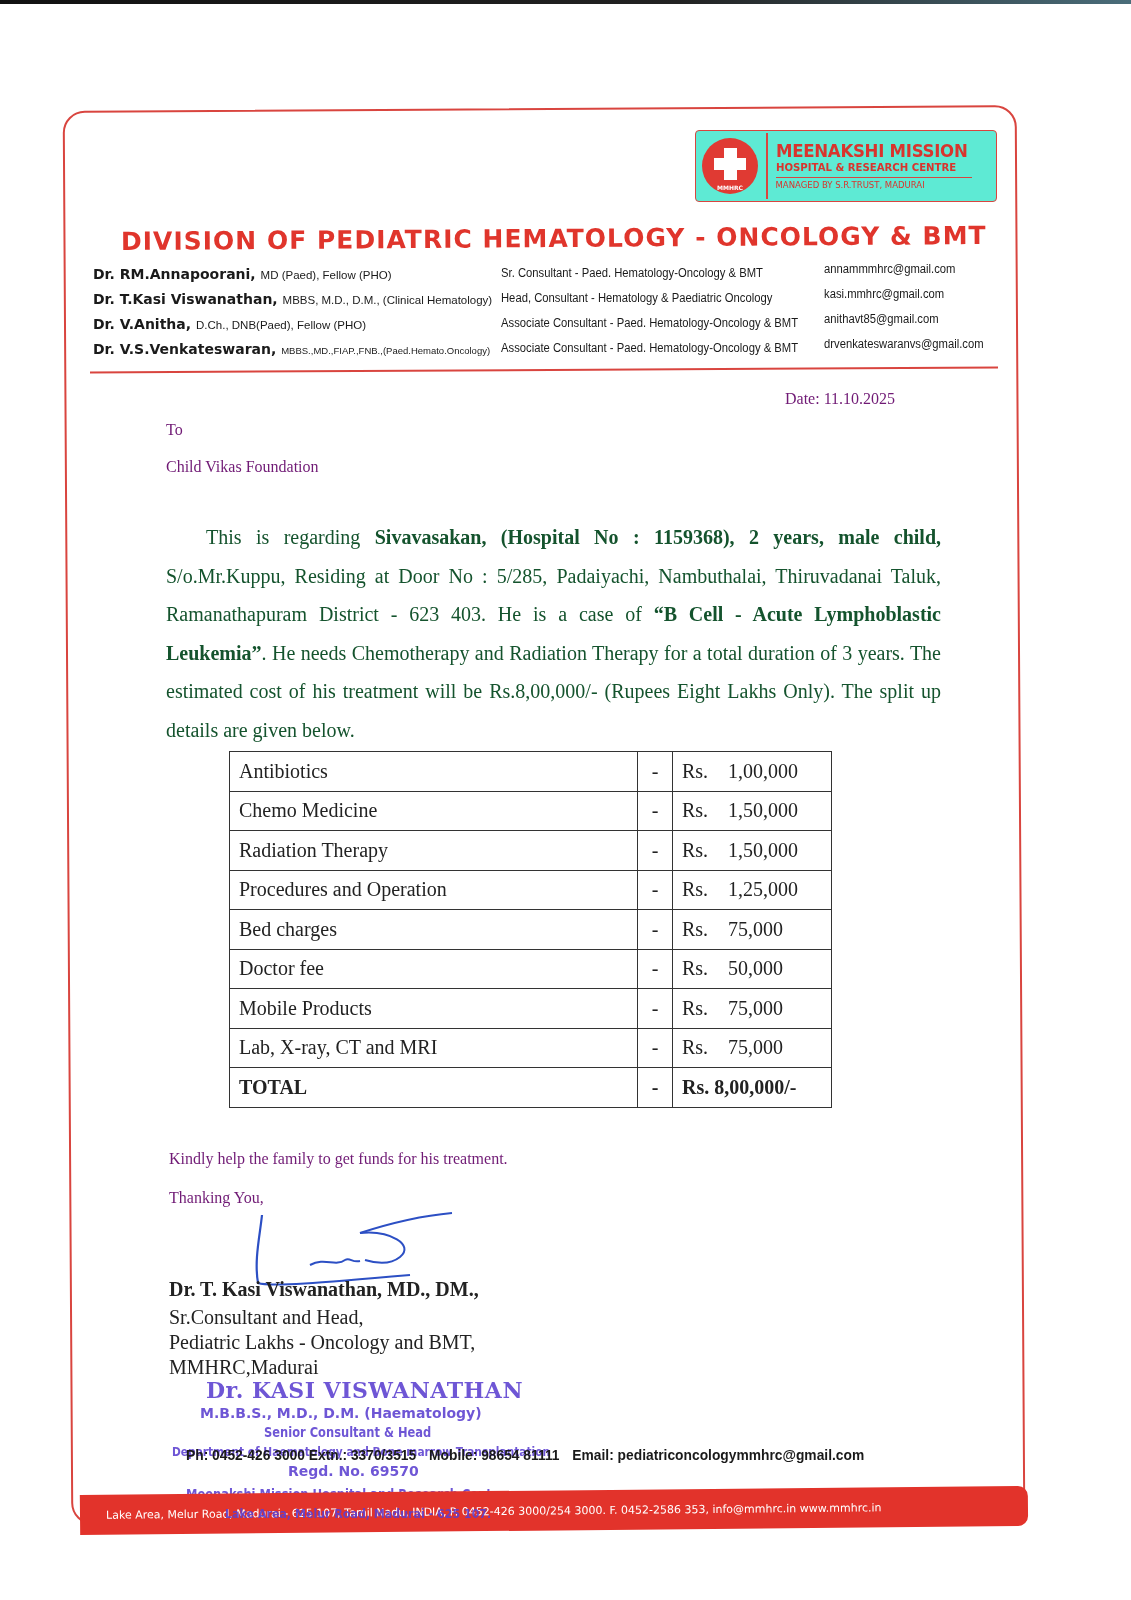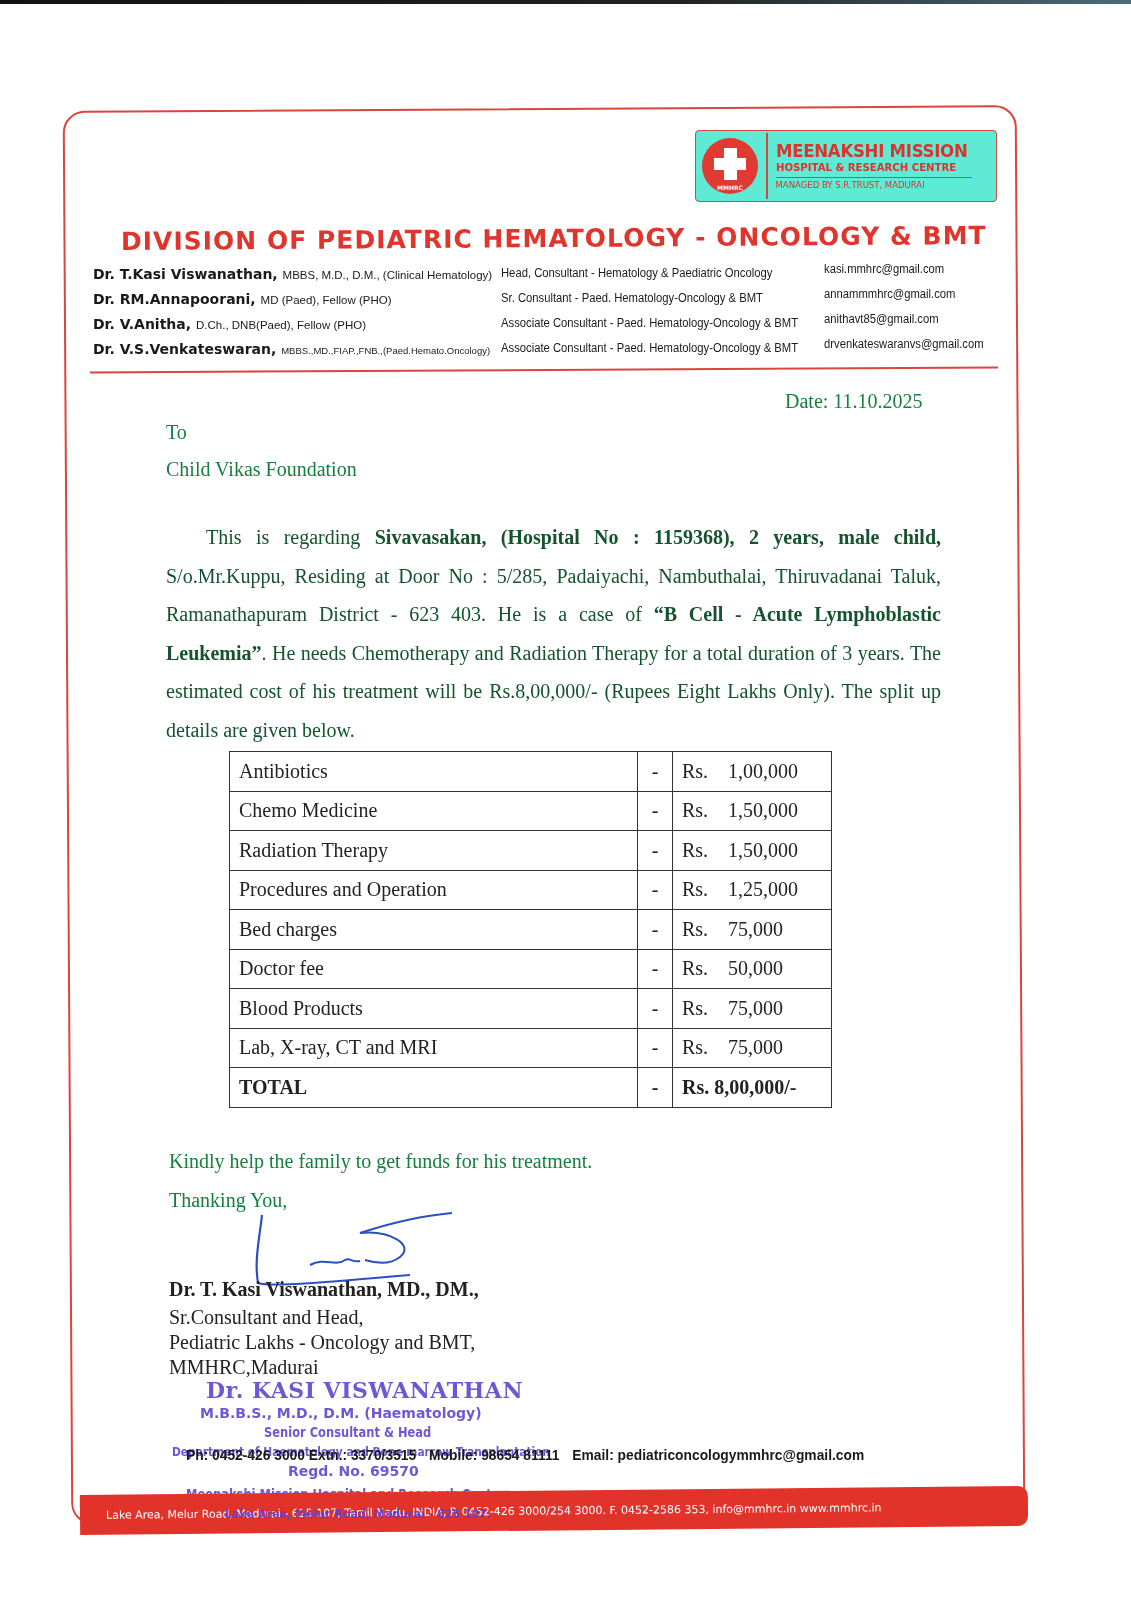--- a/index.html
+++ b/index.html
@@ -37,21 +37,21 @@
   }
   .doctors { position:absolute; left:93px; top:266px; width:910px; font-family:"Liberation Sans", sans-serif; color:#1a1a1a; }
   .doc-row { position:relative; height:25px; }
   .doc-name { position:absolute; left:0; top:0; font-family:"DejaVu Sans", sans-serif; font-weight:bold; font-size:14px; white-space:nowrap; }
   .doc-qual { font-family:"Liberation Sans", sans-serif; font-weight:normal; font-size:11.5px; }
   .doc-qual.small { font-size:9.5px; }
   .doc-role { position:absolute; left:408px; top:0; font-size:12.5px; white-space:nowrap; transform:scaleX(0.9); transform-origin:left; }
   .doc-email { position:absolute; left:731px; top:-4px; font-size:12.5px; white-space:nowrap; transform:scaleX(0.9); transform-origin:left; }
   .header-rule { position:absolute; left:90px; top:369px; width:908px; height:2px; background:#d9453f; transform:rotate(-0.3deg); }
 
-  .body-text { position:absolute; font-size:20px; color:#15803d; white-space:nowrap; }
+  .body-text { position:absolute; font-size:16px; color:#701a75; white-space:nowrap; }
   .date { left:785px; top:390px; }
   .to { left:166px; top:421px; }
   .recipient { left:166px; top:458px; }
   .para {
     position:absolute; left:166px; top:518px; width:775px; font-size:20px; line-height:38.5px; text-align:justify; color:#14532d;
   }
   .para .indent { display:inline-block; width:40px; }
   .para b { font-weight:bold; }
 
   table.costs {
@@ -106,30 +106,30 @@
     <div class="logo-sub">HOSPITAL &amp; RESEARCH CENTRE</div>
     <div class="logo-line"></div>
     <div class="logo-managed">MANAGED BY S.R.TRUST, MADURAI</div>
   </div>
 </div>
 
 <div class="division-title">DIVISION OF PEDIATRIC HEMATOLOGY - ONCOLOGY &amp; BMT</div>
 
 <div class="doctors">
   <div class="doc-row">
+    <div class="doc-name"><span>Dr. RM.Annapoorani,</span> <span class="doc-qual">MD (Paed), Fellow (PHO)</span></div>
+    <div class="doc-role">Sr. Consultant - Paed. Hematology-Oncology &amp; BMT</div>
+    <div class="doc-email">annammmhrc@gmail.com</div>
+  </div>
+  <div class="doc-row">
     <div class="doc-name"><span>Dr. T.Kasi Viswanathan,</span> <span class="doc-qual">MBBS, M.D., D.M., (Clinical Hematology)</span></div>
     <div class="doc-role">Head, Consultant - Hematology &amp; Paediatric Oncology</div>
     <div class="doc-email">kasi.mmhrc@gmail.com</div>
   </div>
   <div class="doc-row">
-    <div class="doc-name"><span>Dr. RM.Annapoorani,</span> <span class="doc-qual">MD (Paed), Fellow (PHO)</span></div>
-    <div class="doc-role">Sr. Consultant - Paed. Hematology-Oncology &amp; BMT</div>
-    <div class="doc-email">annammmhrc@gmail.com</div>
-  </div>
-  <div class="doc-row">
     <div class="doc-name"><span>Dr. V.Anitha,</span> <span class="doc-qual">D.Ch., DNB(Paed), Fellow (PHO)</span></div>
     <div class="doc-role">Associate Consultant  - Paed. Hematology-Oncology &amp; BMT</div>
     <div class="doc-email">anithavt85@gmail.com</div>
   </div>
   <div class="doc-row">
     <div class="doc-name"><span>Dr. V.S.Venkateswaran,</span> <span class="doc-qual small">MBBS.,MD.,FIAP.,FNB.,(Paed.Hemato.Oncology)</span></div>
     <div class="doc-role">Associate Consultant - Paed. Hematology-Oncology &amp; BMT</div>
     <div class="doc-email">drvenkateswaranvs@gmail.com</div>
   </div>
 </div>
@@ -167,21 +167,21 @@
         <td>Bed charges</td>
         <td class="dash">-</td>
         <td class="amount"><span class="amt-pref">Rs.</span><span>75,000</span></td>
       </tr>
       <tr>
         <td>Doctor fee</td>
         <td class="dash">-</td>
         <td class="amount"><span class="amt-pref">Rs.</span><span>50,000</span></td>
       </tr>
       <tr>
-        <td>Blood Products</td>
+        <td>Mobile Products</td>
         <td class="dash">-</td>
         <td class="amount"><span class="amt-pref">Rs.</span><span>75,000</span></td>
       </tr>
       <tr>
         <td>Lab, X-ray, CT and MRI</td>
         <td class="dash">-</td>
         <td class="amount"><span class="amt-pref">Rs.</span><span>75,000</span></td>
       </tr>
       <tr class="total">
         <td>TOTAL</td>

